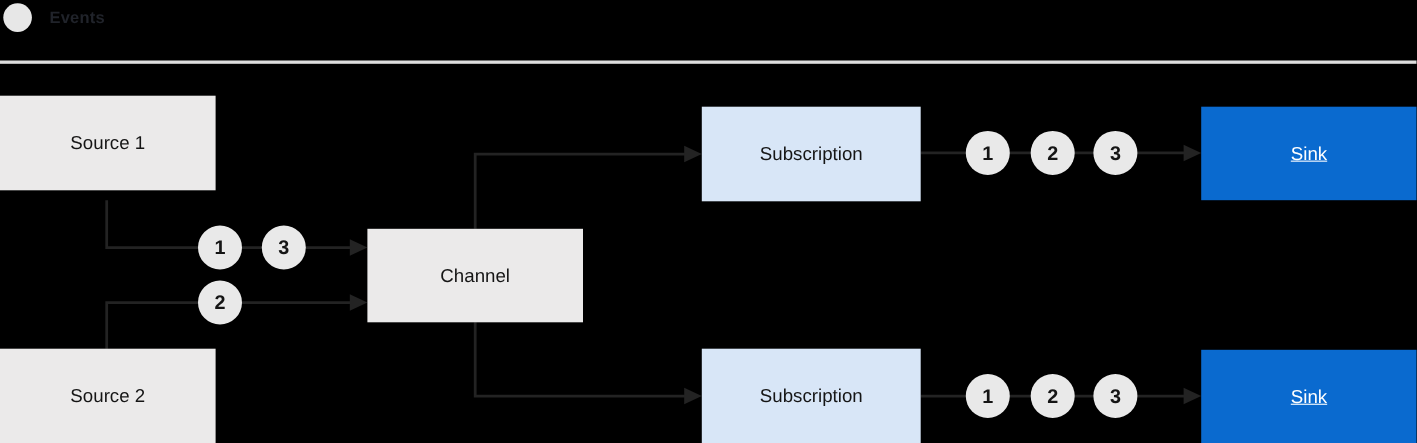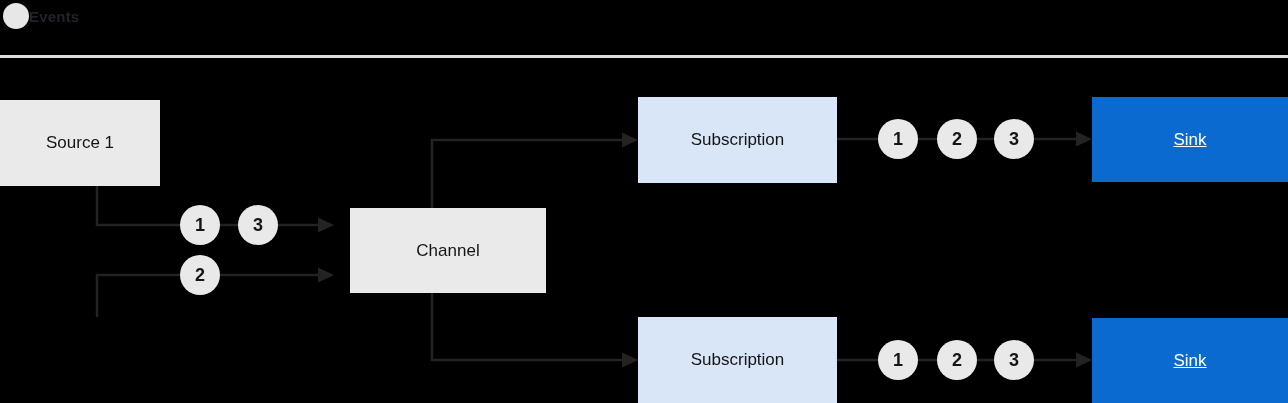--- a/index.html
+++ b/index.html
@@ -21,21 +21,21 @@
     width:1288px;height:403px;
     background:var(--background);
     font-family:"Liberation Sans", sans-serif;
     overflow:hidden;
   }
   .legend-circle{
     position:absolute;left:3px;top:3px;width:26px;height:26px;
     border-radius:50%;background:var(--legend-circle);
   }
   .legend-label{
-    position:absolute;left:29px;top:3px;height:26px;
+    position:absolute;left:45px;top:3px;height:26px;
     display:flex;align-items:center;
     font-size:15px;font-weight:700;letter-spacing:.2px;
     color:var(--legend-text);
   }
   .separator{
     position:absolute;left:0;top:55px;width:1288px;height:3px;
     background:var(--separator);
   }
   svg.connectors{position:absolute;left:0;top:0;}
   svg.connectors path{stroke:var(--connector);stroke-width:2.5;fill:none;}
@@ -71,24 +71,27 @@
     <path d="M432 208 V140 H624"></path>
     <polygon points="622,132.5 638,140 622,147.5"></polygon>
     <path d="M432 293 V360 H624"></path>
     <polygon points="622,352.5 638,360 622,367.5"></polygon>
     <path d="M837 139 H1078"></path>
     <polygon points="1076,131.5 1092,139 1076,146.5"></polygon>
     <path d="M837 360 H1078"></path>
     <polygon points="1076,352.5 1092,360 1076,367.5"></polygon>
   </svg>
 
-  <div class="node node-gray" style="left:0;top:100px;width:160px;height:86px;">
+  <div class="node node-gray" style="left:0;top:87px;width:196px;height:86px;">
     <span>Source 1</span>
   </div>
-  <div class="node node-gray" style="left:334px;top:208px;width:196px;height:85px;margin-left:16px;">
+  <div class="node node-gray" style="left:0;top:317px;width:196px;height:86px;">
+    <span>Source 2</span>
+  </div>
+  <div class="node node-gray" style="left:334px;top:208px;width:196px;height:85px;">
     <span>Channel</span>
   </div>
   <div class="node node-subscription" style="left:638px;top:97px;width:199px;height:86px;">
     <span>Subscription</span>
   </div>
   <div class="node node-subscription" style="left:638px;top:317px;width:199px;height:86px;">
     <span>Subscription</span>
   </div>
   <div class="node node-sink" style="left:1092px;top:97px;width:196px;height:85px;">
     <span>Sink</span>

